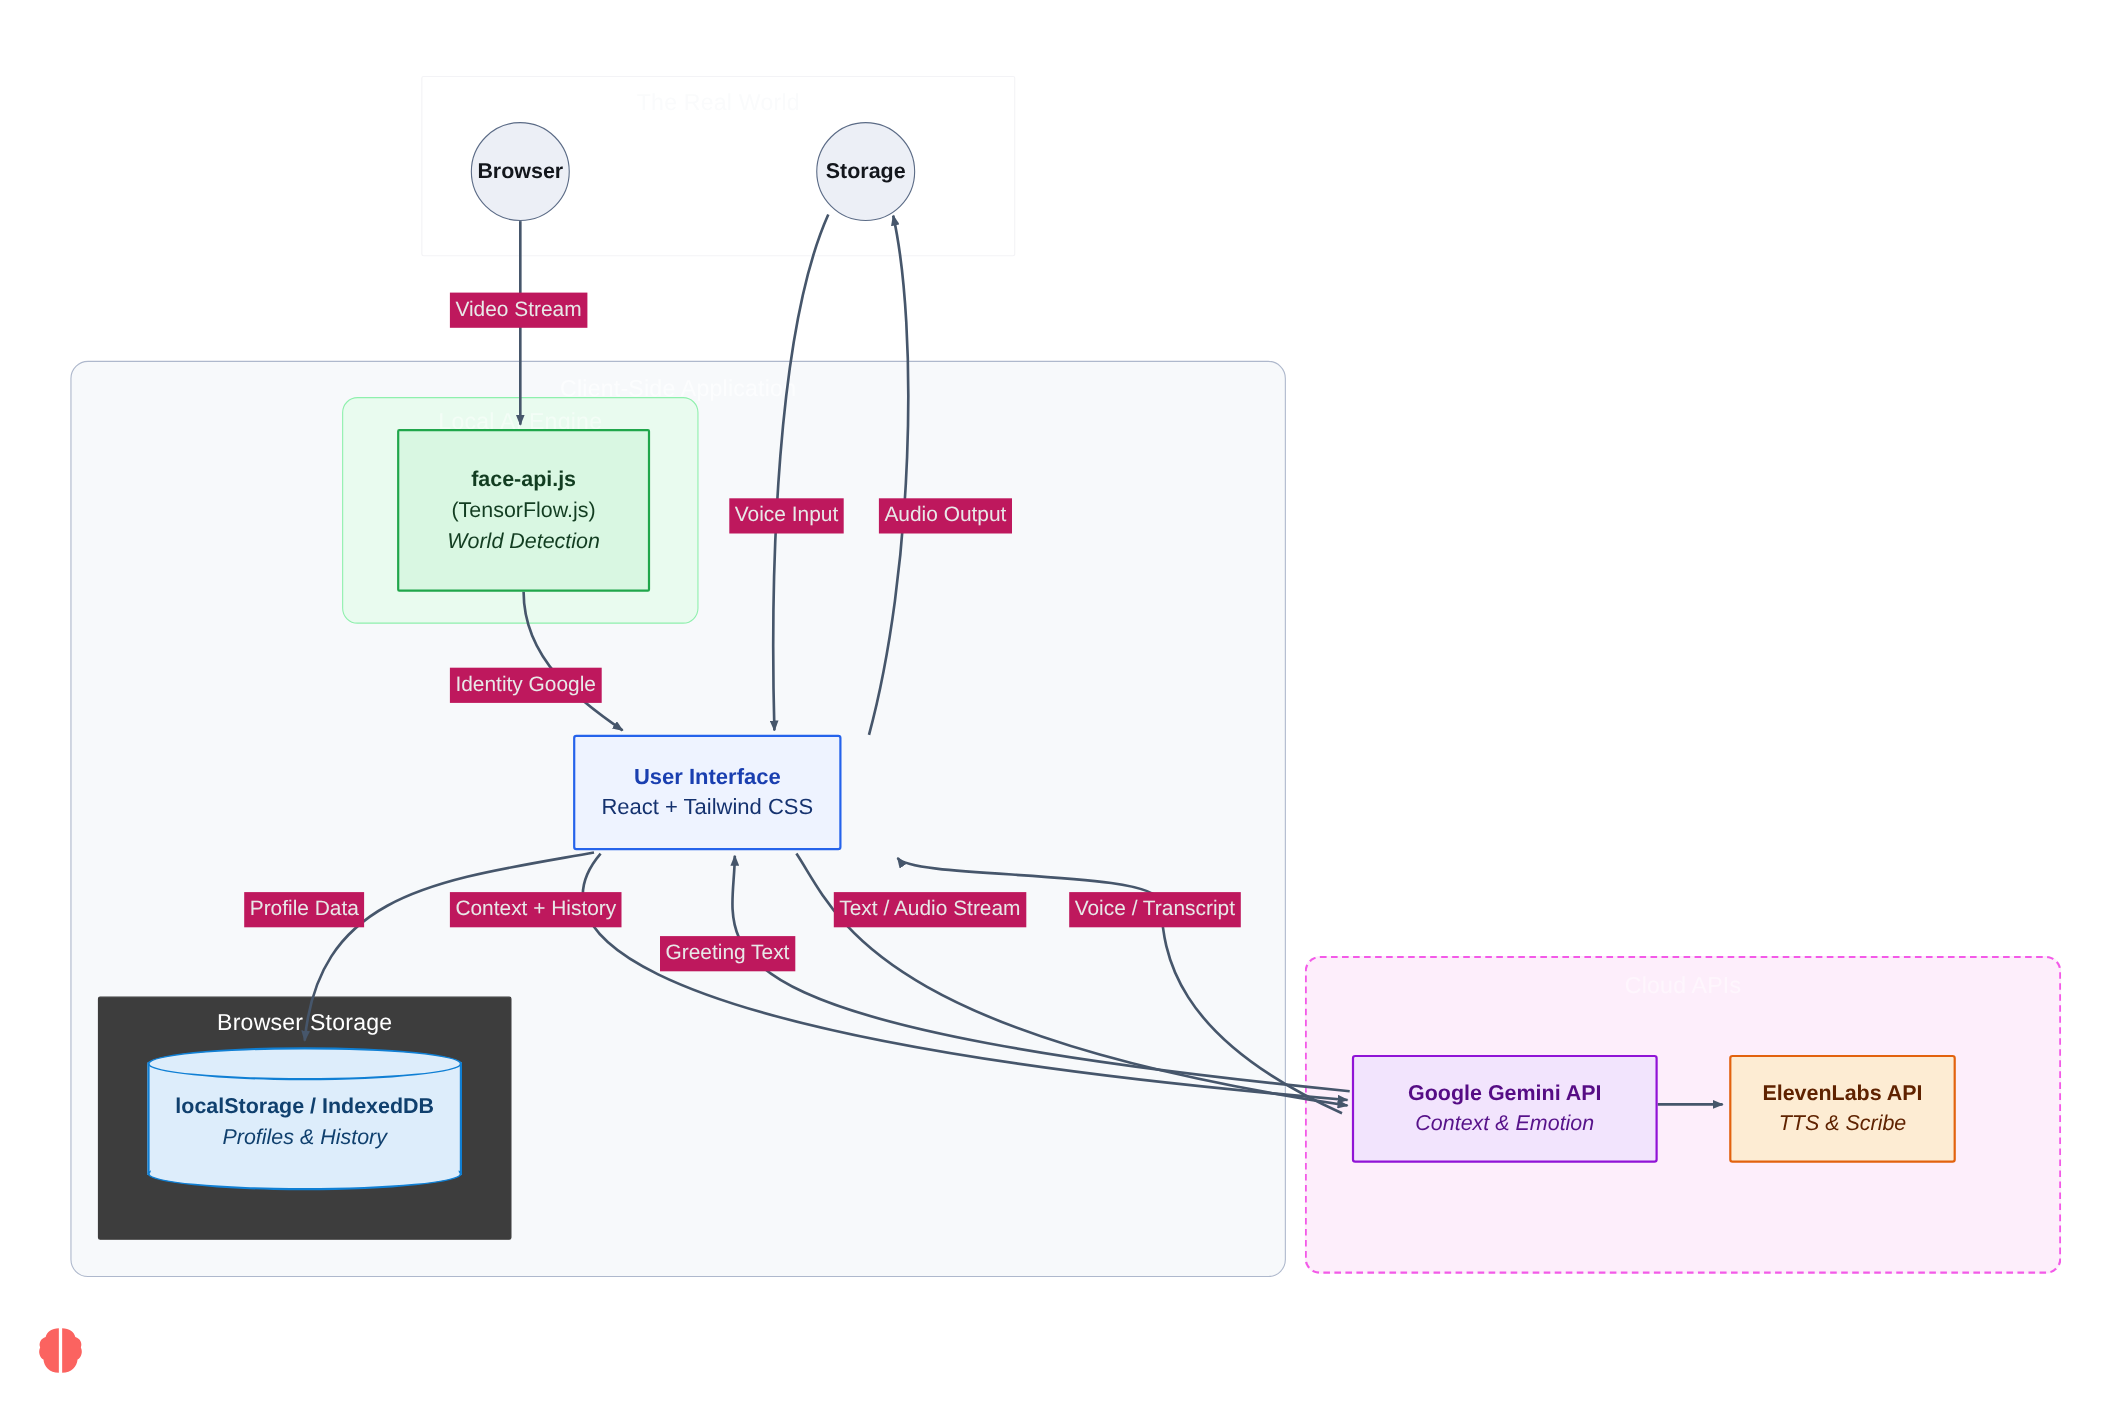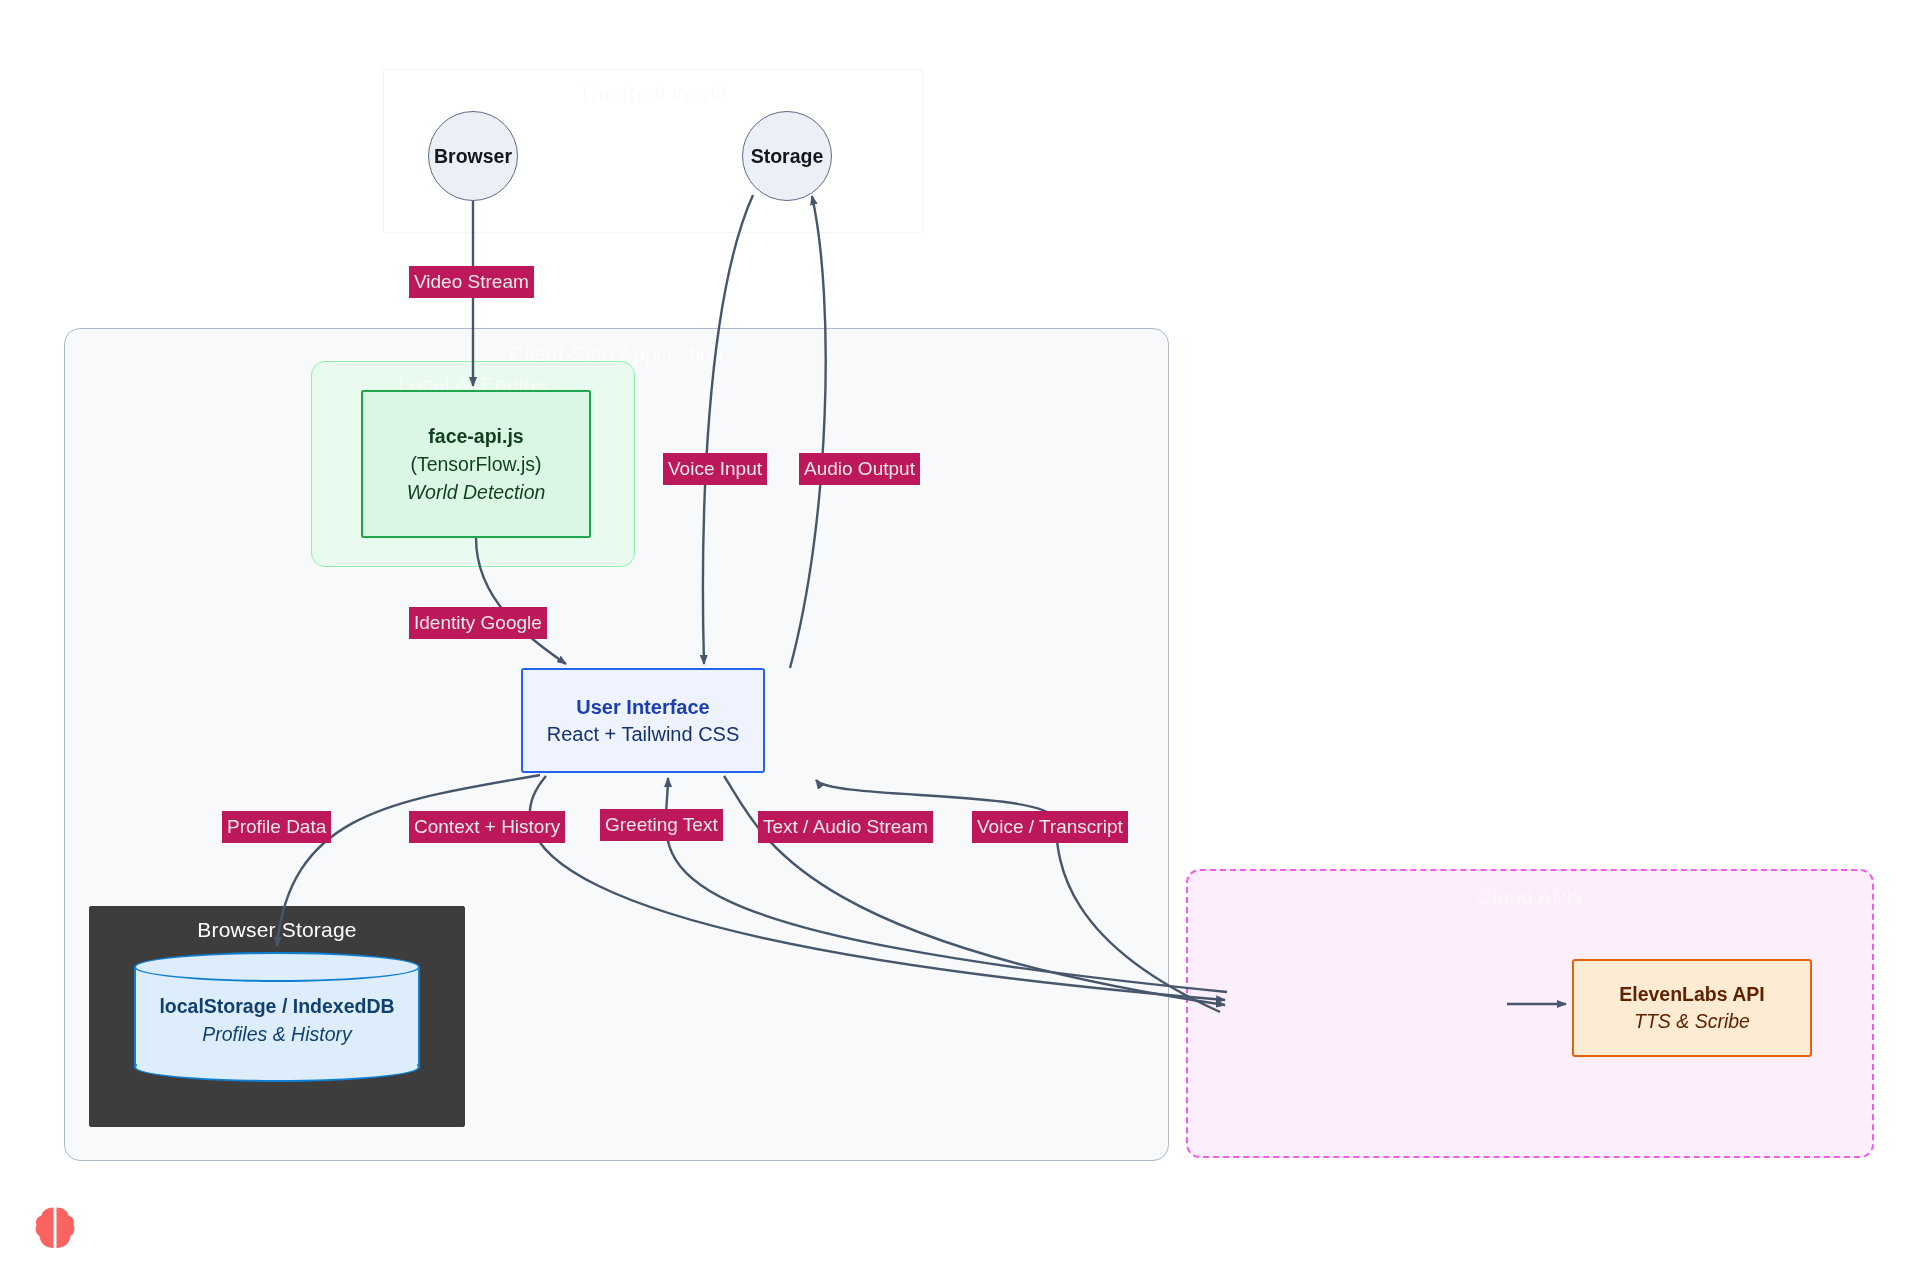--- a/index.html
+++ b/index.html
@@ -110,21 +110,21 @@
   #n-db .l3{font-size:19.5px;color:#10406e;}
 
   #n-gemini{
     left:1229px;top:959px;width:278px;height:98px;
     background:#f2e4fd;border:2.4px solid #9013d6;border-radius:3px;gap:4px;
   }
   #n-gemini .l1{font-size:19.5px;color:#560c85;}
   #n-gemini .l3{font-size:19.5px;color:#57128a;}
 
   #n-eleven{
-    left:1572px;top:959px;width:240px;height:98px;
+    left:1572px;top:959px;width:206px;height:98px;
     background:#fdecd3;border:2.4px solid #e2620e;border-radius:3px;gap:4px;
   }
   #n-eleven .l1{font-size:19.5px;color:#5f2200;}
   #n-eleven .l3{font-size:19.5px;color:#5f2200;}
 
   
   .elabel{
     position:absolute;background:#be185d;color:#e8e8e8;
     font-size:19px;line-height:1;padding:6px 5px 7px 5px;
     white-space:nowrap;box-sizing:border-box;
@@ -211,33 +211,37 @@
     <div class="cyl-body"></div>
     <div class="cyl-bot"></div>
     <div class="cyl-bot-mask"></div>
     <div class="cyl-top"></div>
     <div class="cyl-text">
       <span class="l1">localStorage / IndexedDB</span>
       <span class="l3">Profiles &amp; History</span>
     </div>
   </div>
 
+  <div class="node" id="n-gemini">
+    <span class="l1">Google Gemini API</span>
+    <span class="l3">Context &amp; Emotion</span>
+  </div>
 
   <div class="node" id="n-eleven">
     <span class="l1">ElevenLabs API</span>
     <span class="l3">TTS &amp; Scribe</span>
   </div>
 
   <div class="elabel" style="left:409px;top:266px;">Video Stream</div>
   <div class="elabel" style="left:409px;top:607px;">Identity Google</div>
   <div class="elabel" style="left:663px;top:453px;">Voice Input</div>
   <div class="elabel" style="left:799px;top:453px;">Audio Output</div>
   <div class="elabel" style="left:222px;top:811px;">Profile Data</div>
   <div class="elabel" style="left:409px;top:811px;">Context + History</div>
-  <div class="elabel" style="left:600px;top:809px;">Greeting Text</div>
+  <div class="elabel" style="left:600px;top:851px;">Greeting Text</div>
   <div class="elabel" style="left:758px;top:811px;">Text / Audio Stream</div>
   <div class="elabel" style="left:972px;top:811px;">Voice / Transcript</div>
 
   <div id="brand">
     <svg viewBox="0 0 42 46" width="42" height="46">
       <path d="M19.5 2.5 C13 2.5 8.5 6 7.5 10.5 C3 12 1 16 2.5 20 C0.5 24 2 29 5.5 31 C6 37.5 11 43 19.5 43 Z" fill="#fb6360"></path>
       <path d="M22.5 2.5 C29 2.5 33.5 6 34.5 10.5 C39 12 41 16 39.5 20 C41.5 24 40 29 36.5 31 C36 37.5 31 43 22.5 43 Z" fill="#fb6360"></path>
     </svg>
   </div>
 

